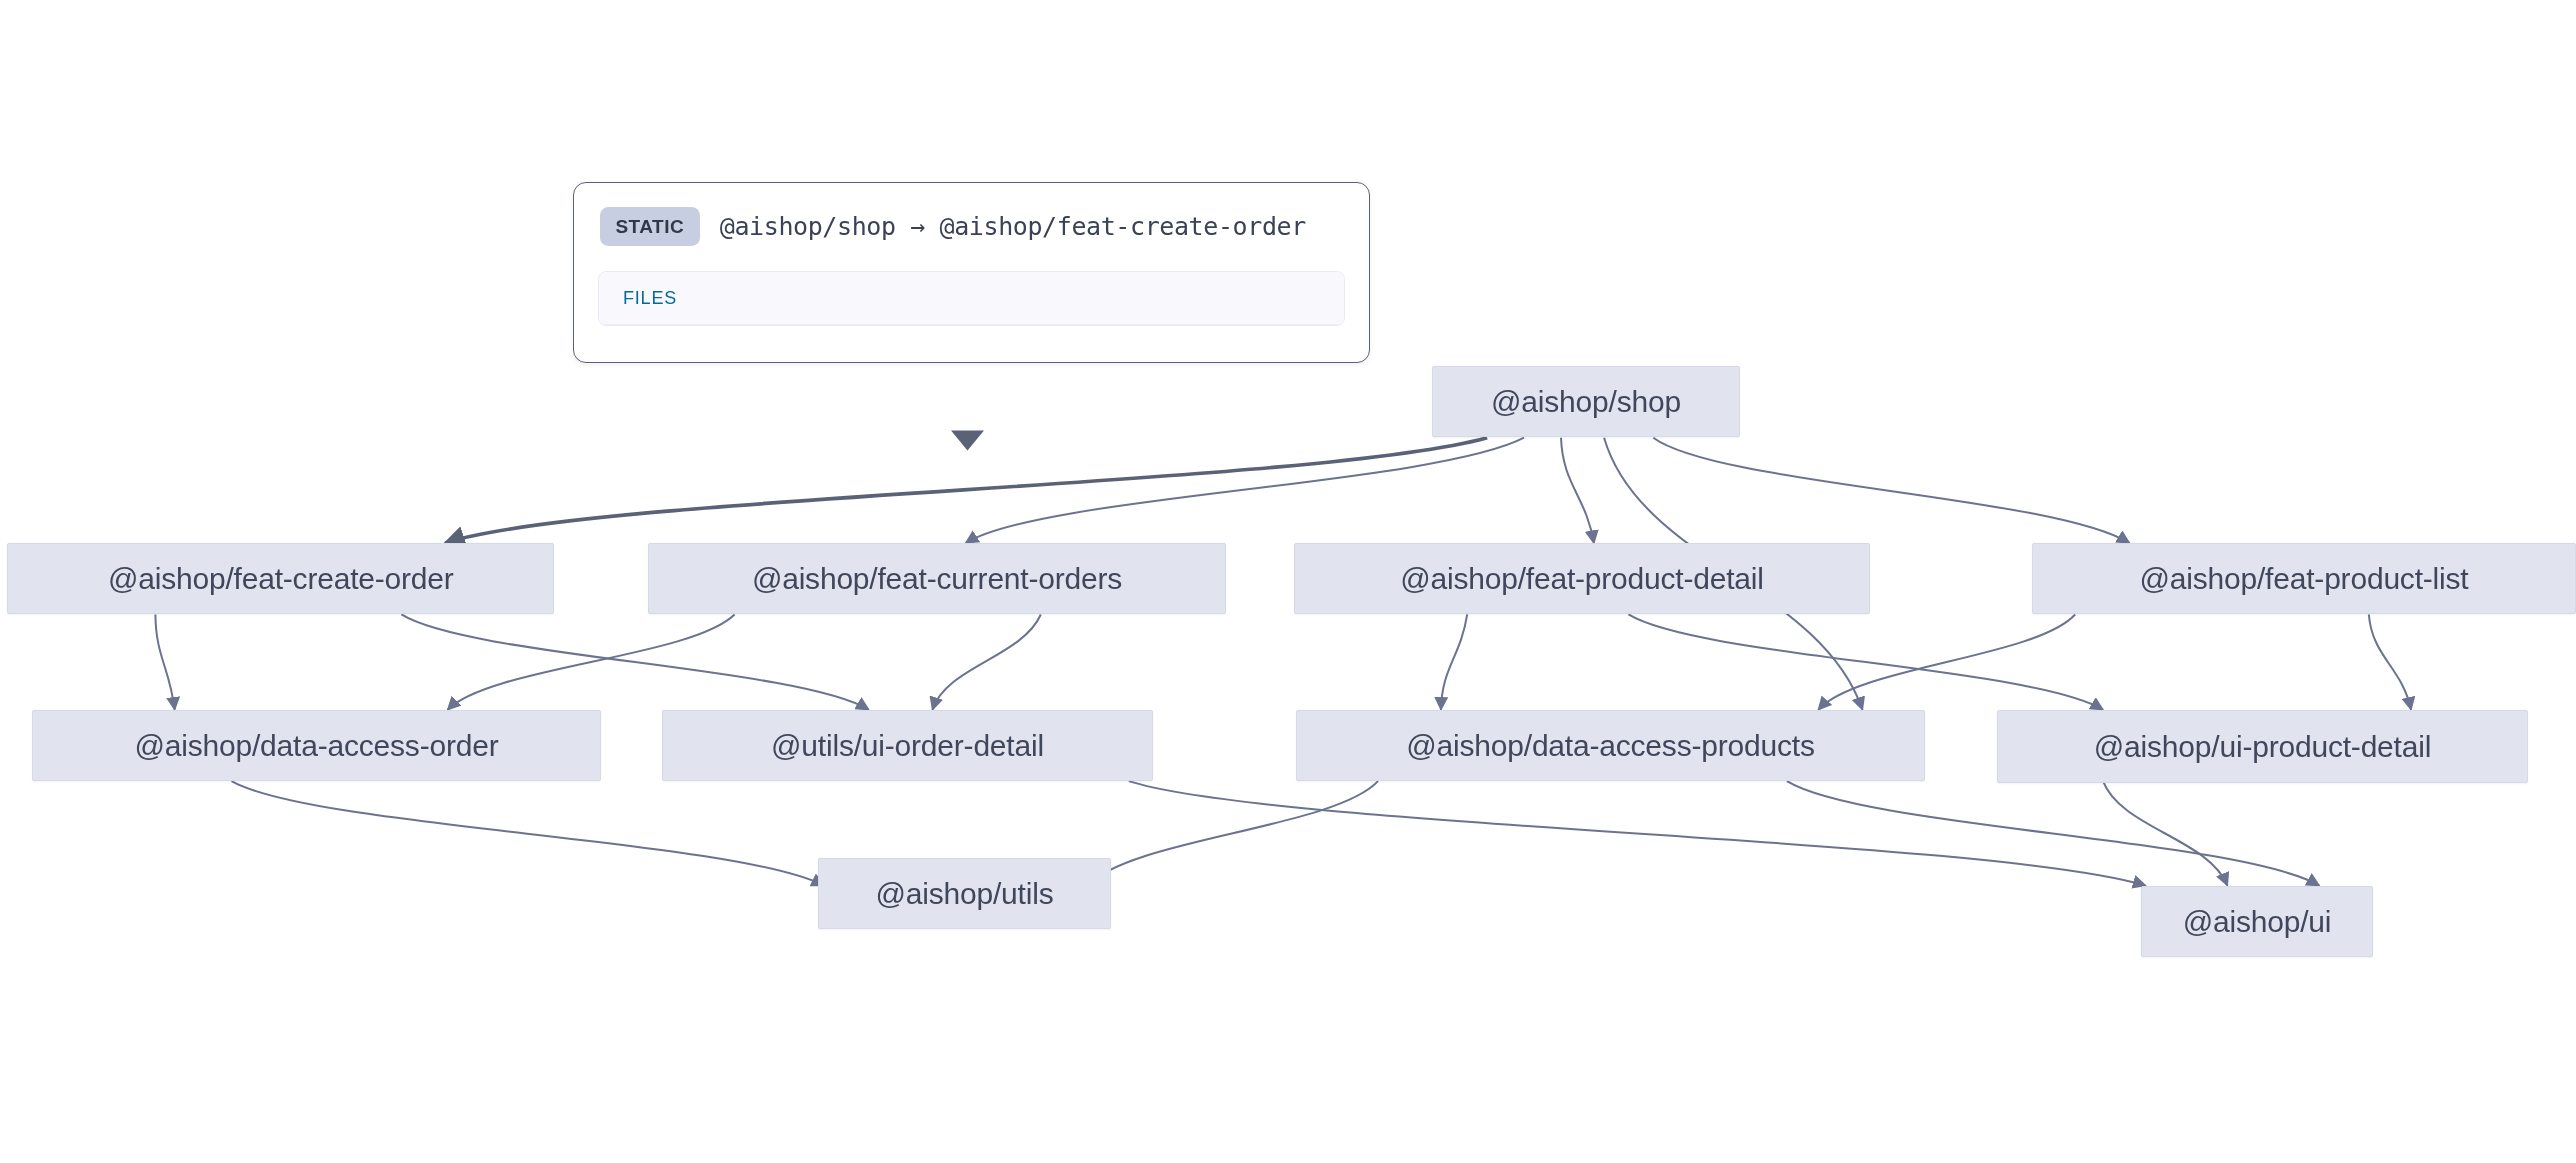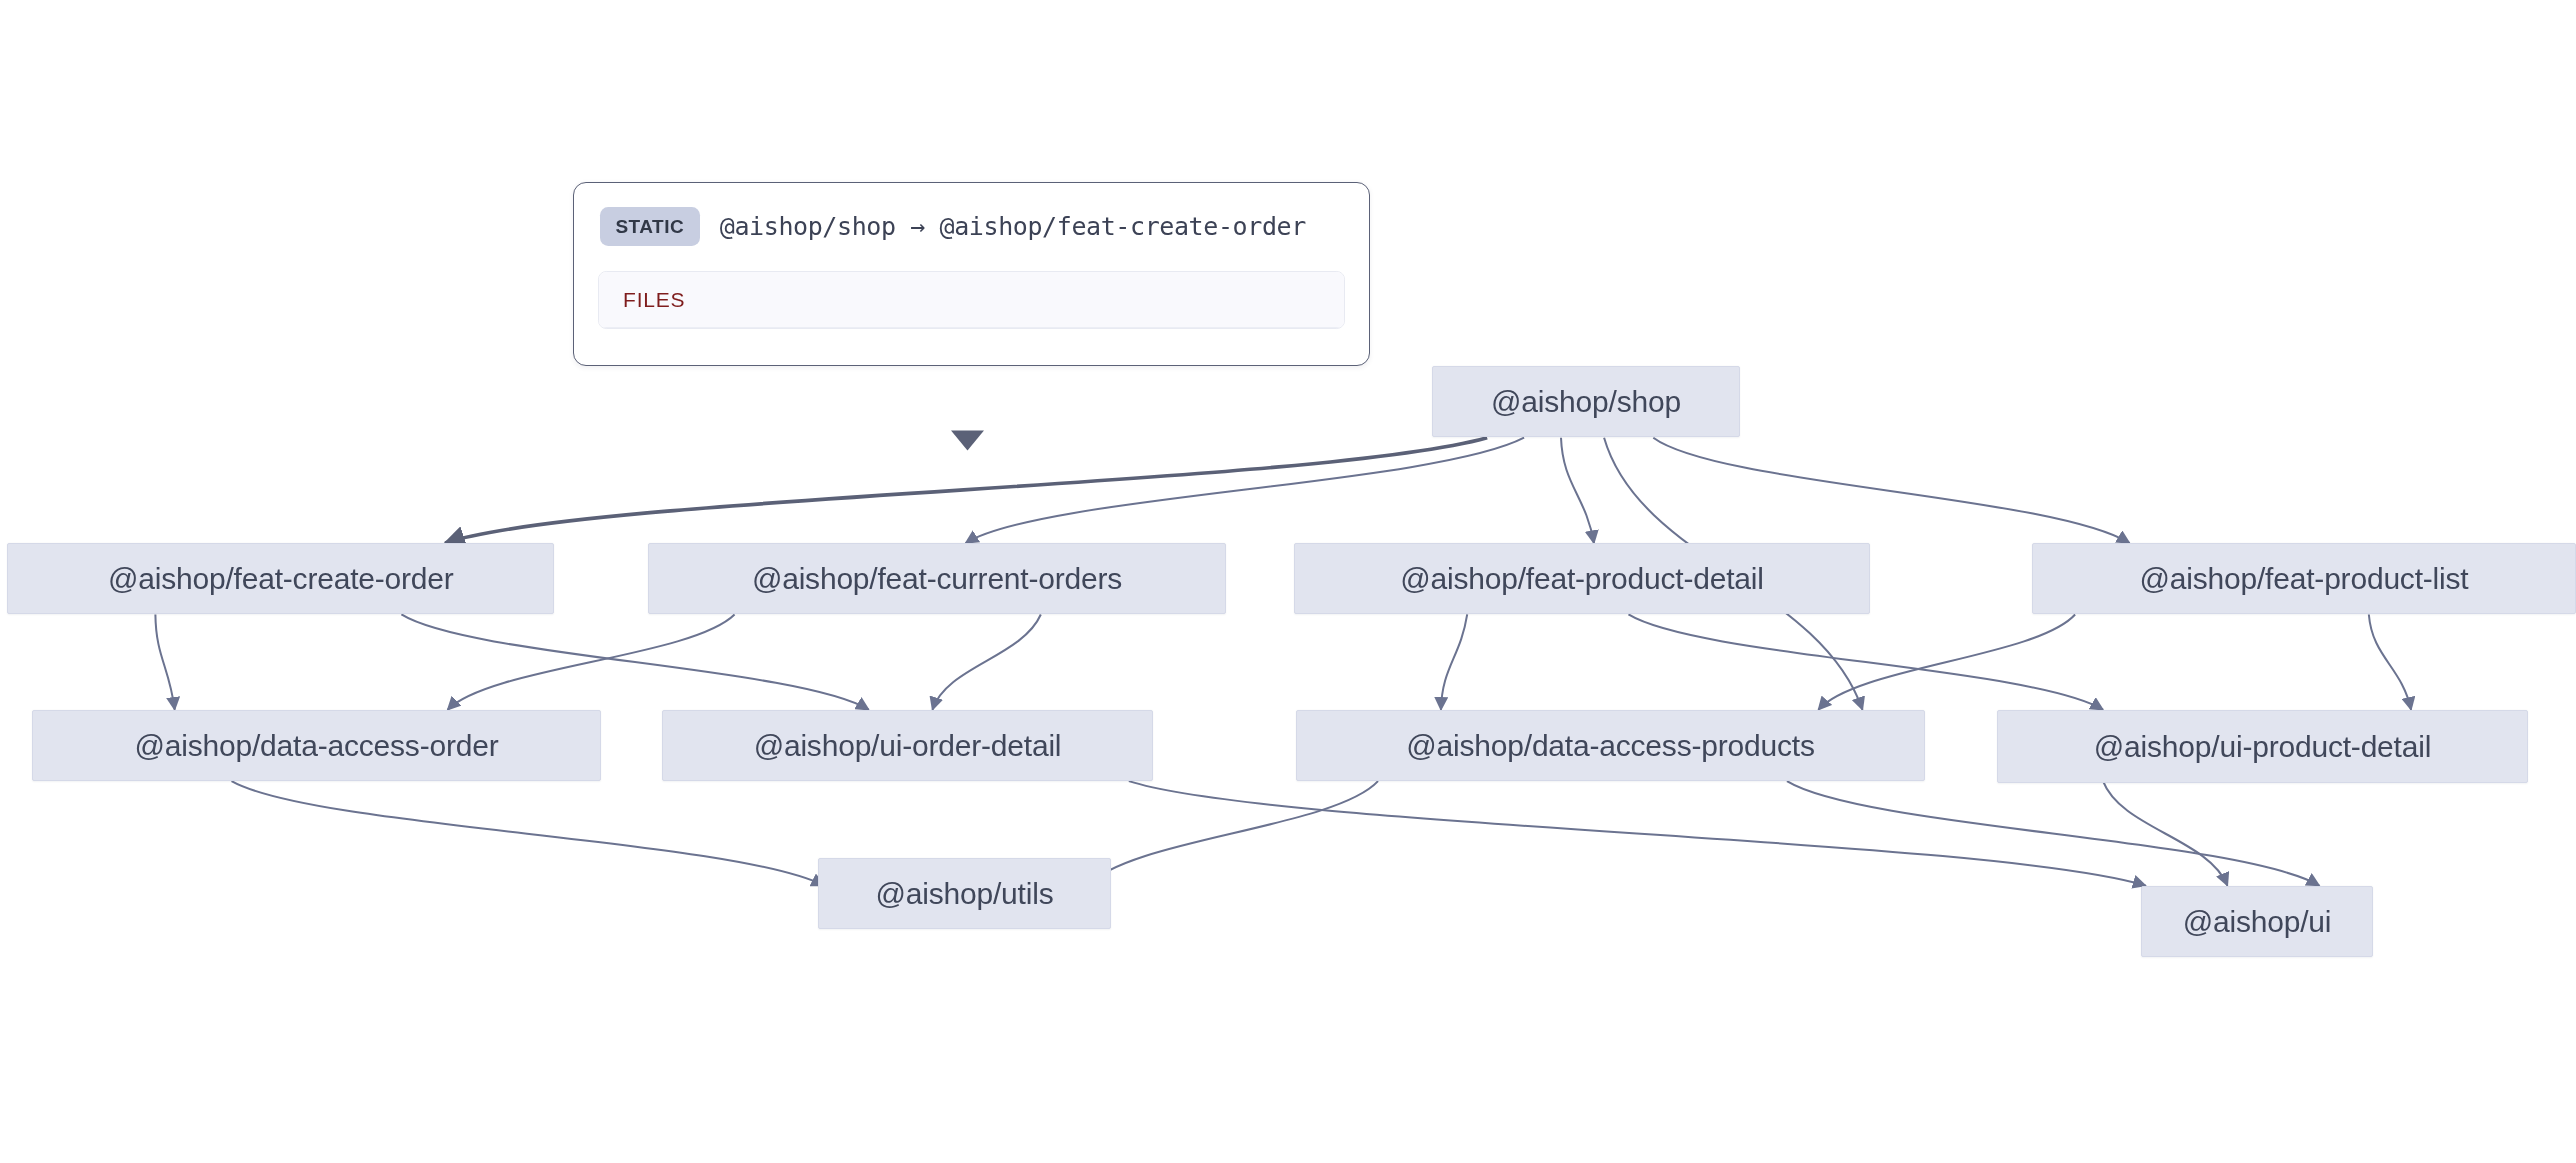--- a/index.html
+++ b/index.html
@@ -89,22 +89,22 @@
   .tt-section {
     margin-top: 16.5px;
     border: 0.9px solid #e8eaf2;
     border-radius: 8.2px;
     overflow: hidden;
     background: #ffffff;
   }
   .tt-section-head {
     background: #f9f9fd;
     border-bottom: 0.9px solid #eceef5;
-    color: #7f1d1d;
-    font-size: 21px;
+    color: #0369a1;
+    font-size: 18px;
     letter-spacing: 0.8px;
     padding: 15.6px 24px 14.7px 24px;
     font-family: "Liberation Sans", sans-serif;
   }
   .tt-file-row {
     color: #2c3140;
     font-size: 24px;
     padding: 23px 24px 25px 24px;
     font-family: "Liberation Sans", sans-serif;
   }
@@ -159,21 +159,21 @@
       <div class="gnode" style="left: 1294px; top: 543px; width: 576px; height: 71px;">
         <span>@aishop/feat-product-detail</span>
       </div>
       <div class="gnode" style="left: 2032px; top: 543px; width: 544px; height: 71px;">
         <span>@aishop/feat-product-list</span>
       </div>
       <div class="gnode" style="left: 32px; top: 710px; width: 569px; height: 71px;">
         <span>@aishop/data-access-order</span>
       </div>
       <div class="gnode" style="left: 662px; top: 710px; width: 491px; height: 71px;">
-        <span>@aishop/ui-order-detail</span>
+        <span>@utils/ui-order-detail</span>
       </div>
       <div class="gnode" style="left: 1296px; top: 710px; width: 629px; height: 71px;">
         <span>@aishop/data-access-products</span>
       </div>
       <div class="gnode" style="left: 1997px; top: 710px; width: 531px; height: 73px;">
         <span>@aishop/ui-product-detail</span>
       </div>
       <div class="gnode" style="left: 818px; top: 858px; width: 293px; height: 71px;">
         <span>@aishop/utils</span>
       </div>

